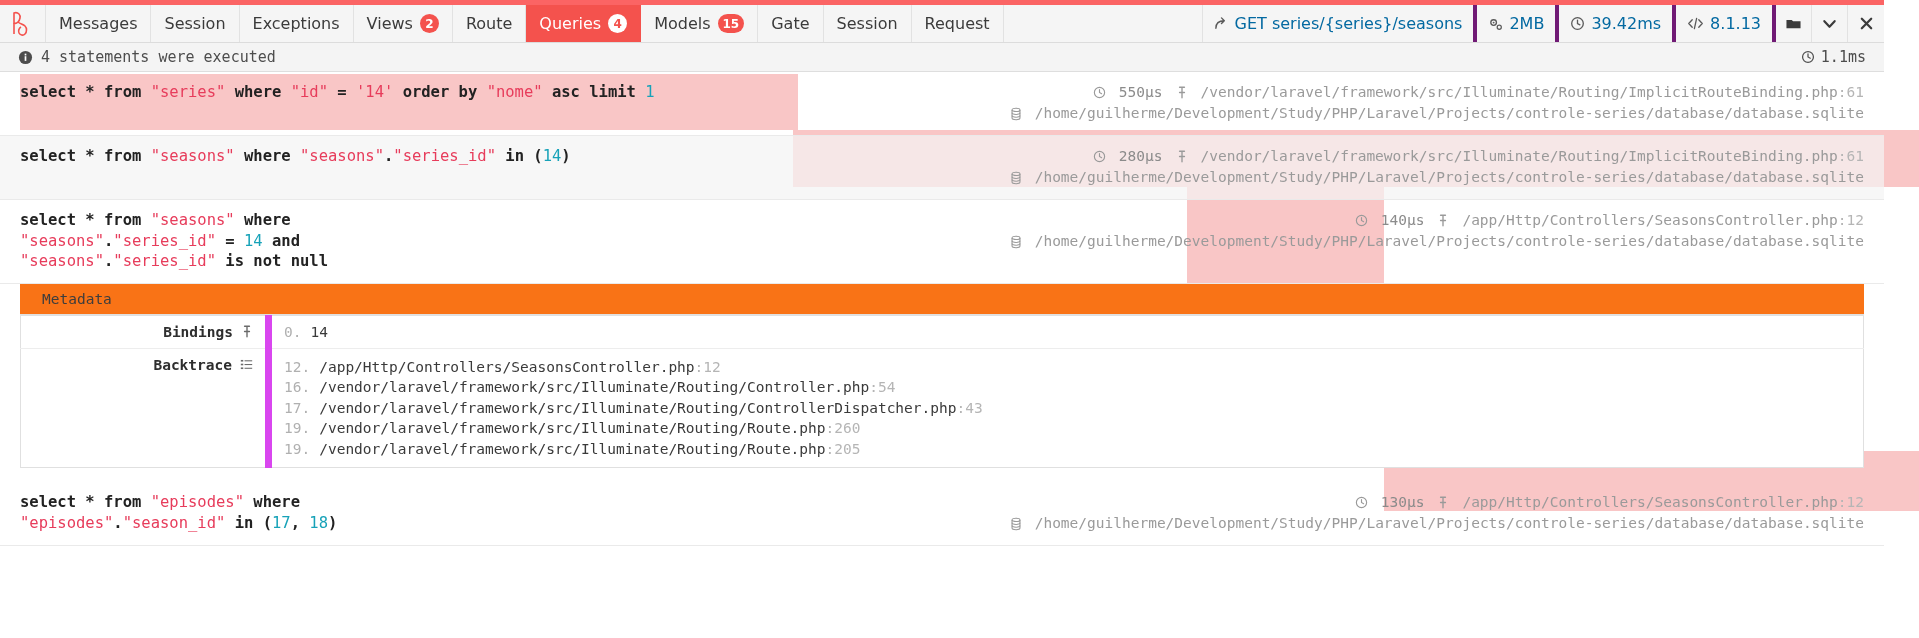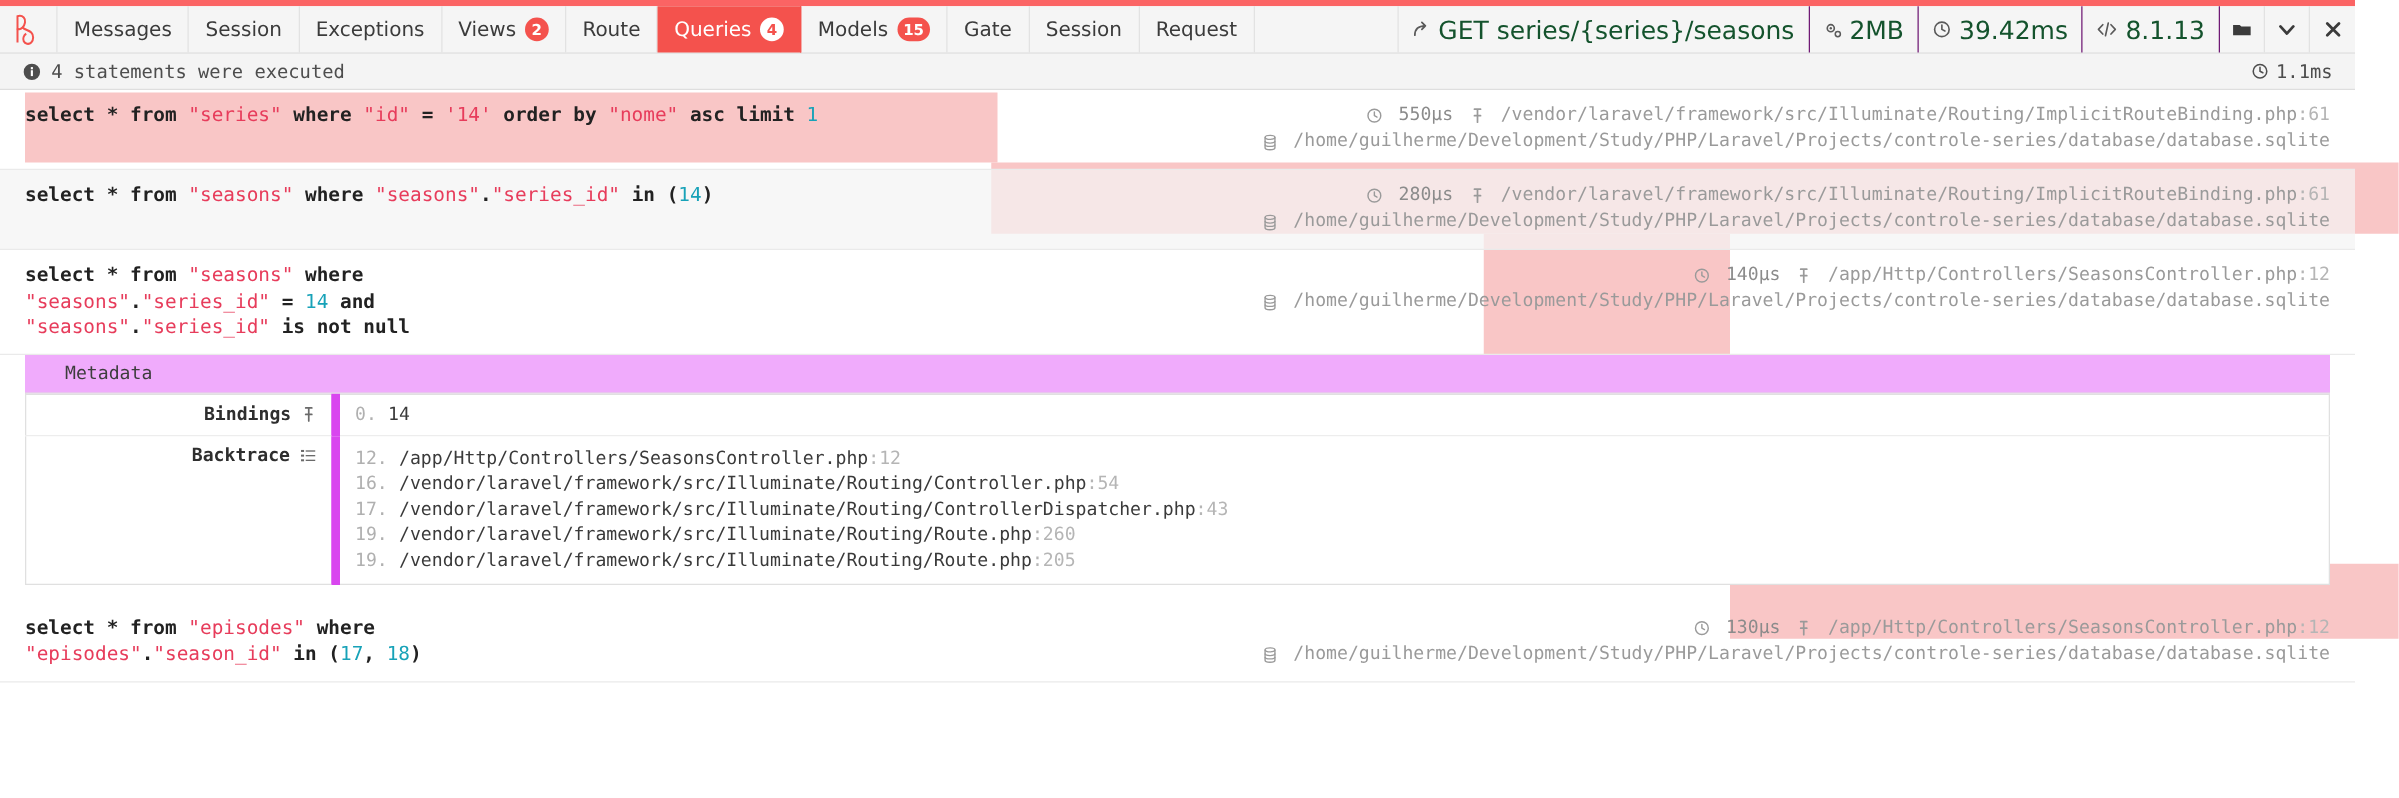--- a/index.html
+++ b/index.html
@@ -45,22 +45,22 @@
     background:#f4524d; color:#fff;
     font-size: 12px; font-weight:bold;
     font-family:"DejaVu Sans","Liberation Sans",sans-serif;
   }
   .tab.active .badge { background:#fff; color:#f4524d; }
 
   .header-spacer { flex: 1 1 auto; border-right:1px solid #e2e2e2; }
   .hinfo {
     display:flex; align-items:center; gap:6px;
     padding: 0 11px;
-    font-size: 20px; color:#14532d;
-    border-right: 1px solid #701a75;
+    font-size: 16px; color:#0369a1;
+    border-right: 4px solid #701a75;
     white-space: nowrap;
   }
   .hbtn {
     display:flex; align-items:center; justify-content:center;
     width: 36px;
     border-right: 1px solid #e2e2e2;
     cursor:pointer; color:#3b3b3b;
     font-size:17px;
   }
   .hbtn:last-child{ border-right:none; }
@@ -118,22 +118,22 @@
   .metawrap { padding: 0 20px 14px 20px; position:relative; z-index:1; }
   .metatable {
     width: 100%;
     border: 1px solid #e0e0e0;
     border-collapse: collapse;
     background:#fff;
     font-size: 14.5px;
   }
   .metatable caption {
     text-align: left;
-    background:#f0abfc;
-    padding: 7px 32px;
+    background:#f97316;
+    padding: 7px 22px;
     font-size: 14.5px;
     color:#3d3d3d;
     border-bottom:1px solid #e0e0e0;
   }
   .metatable th {
     width: 248px;
     text-align: right;
     vertical-align: top;
     padding: 8px 12px 8px 10px;
     font-weight: bold;

